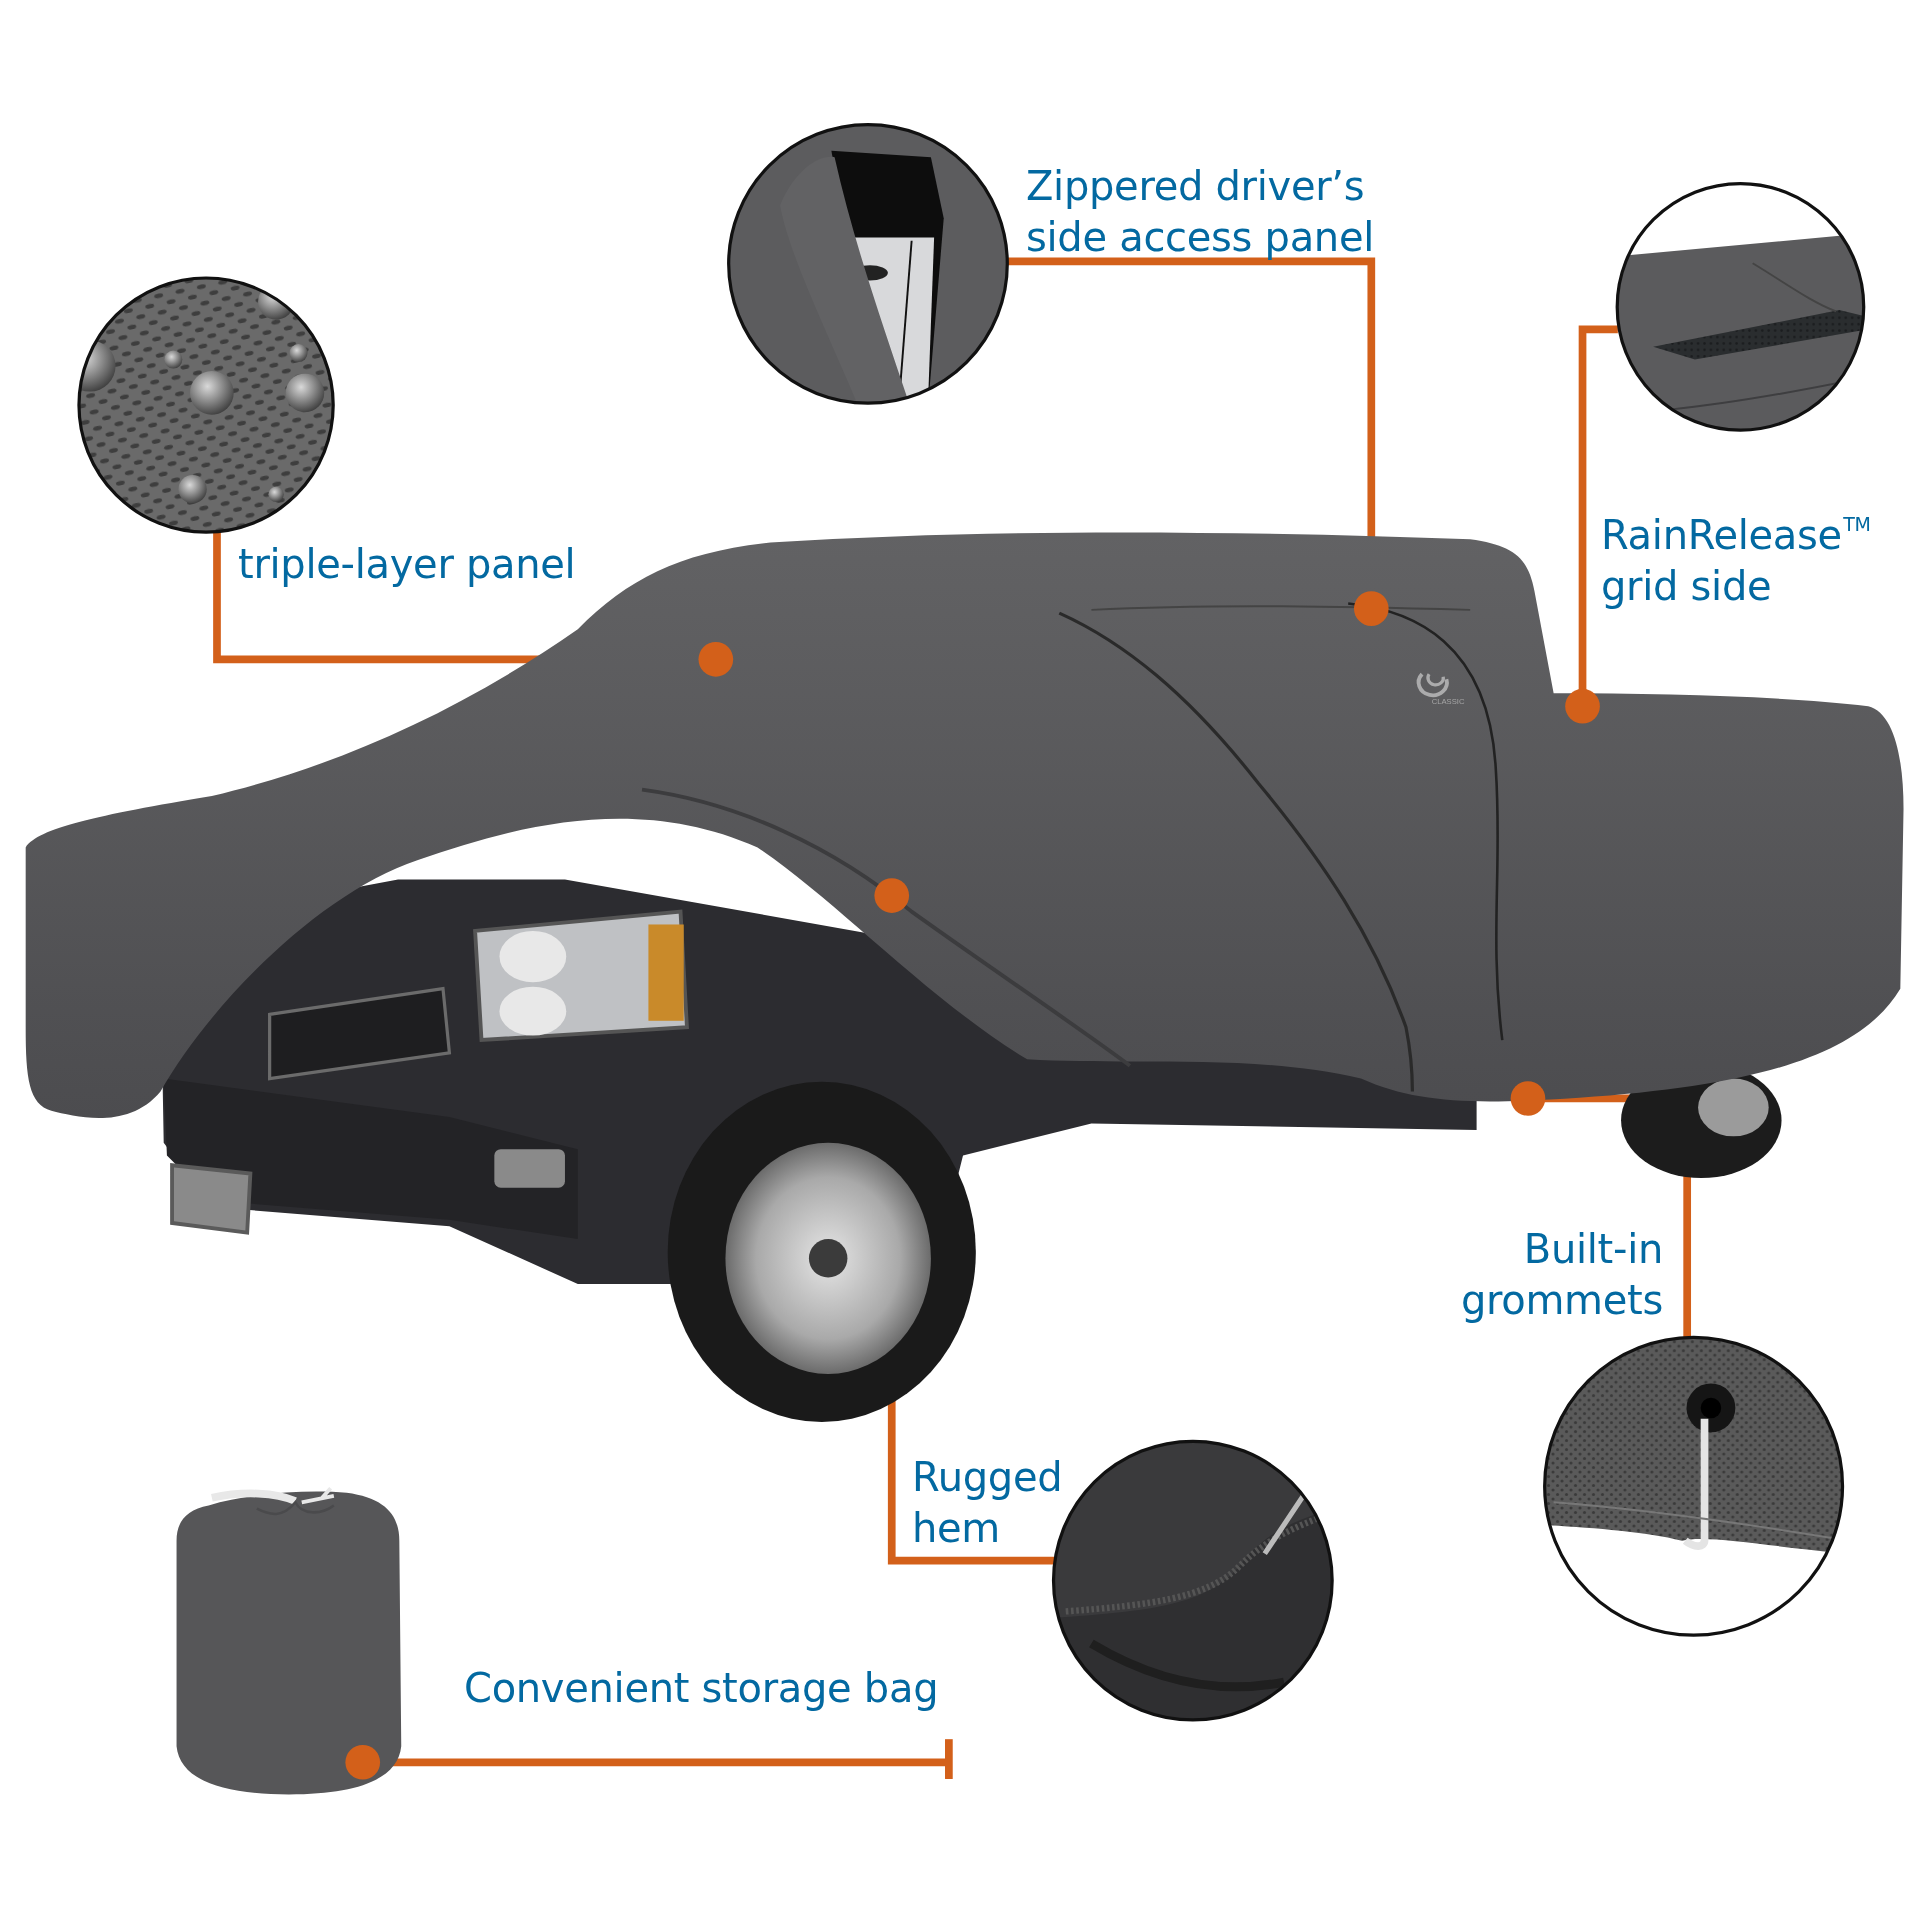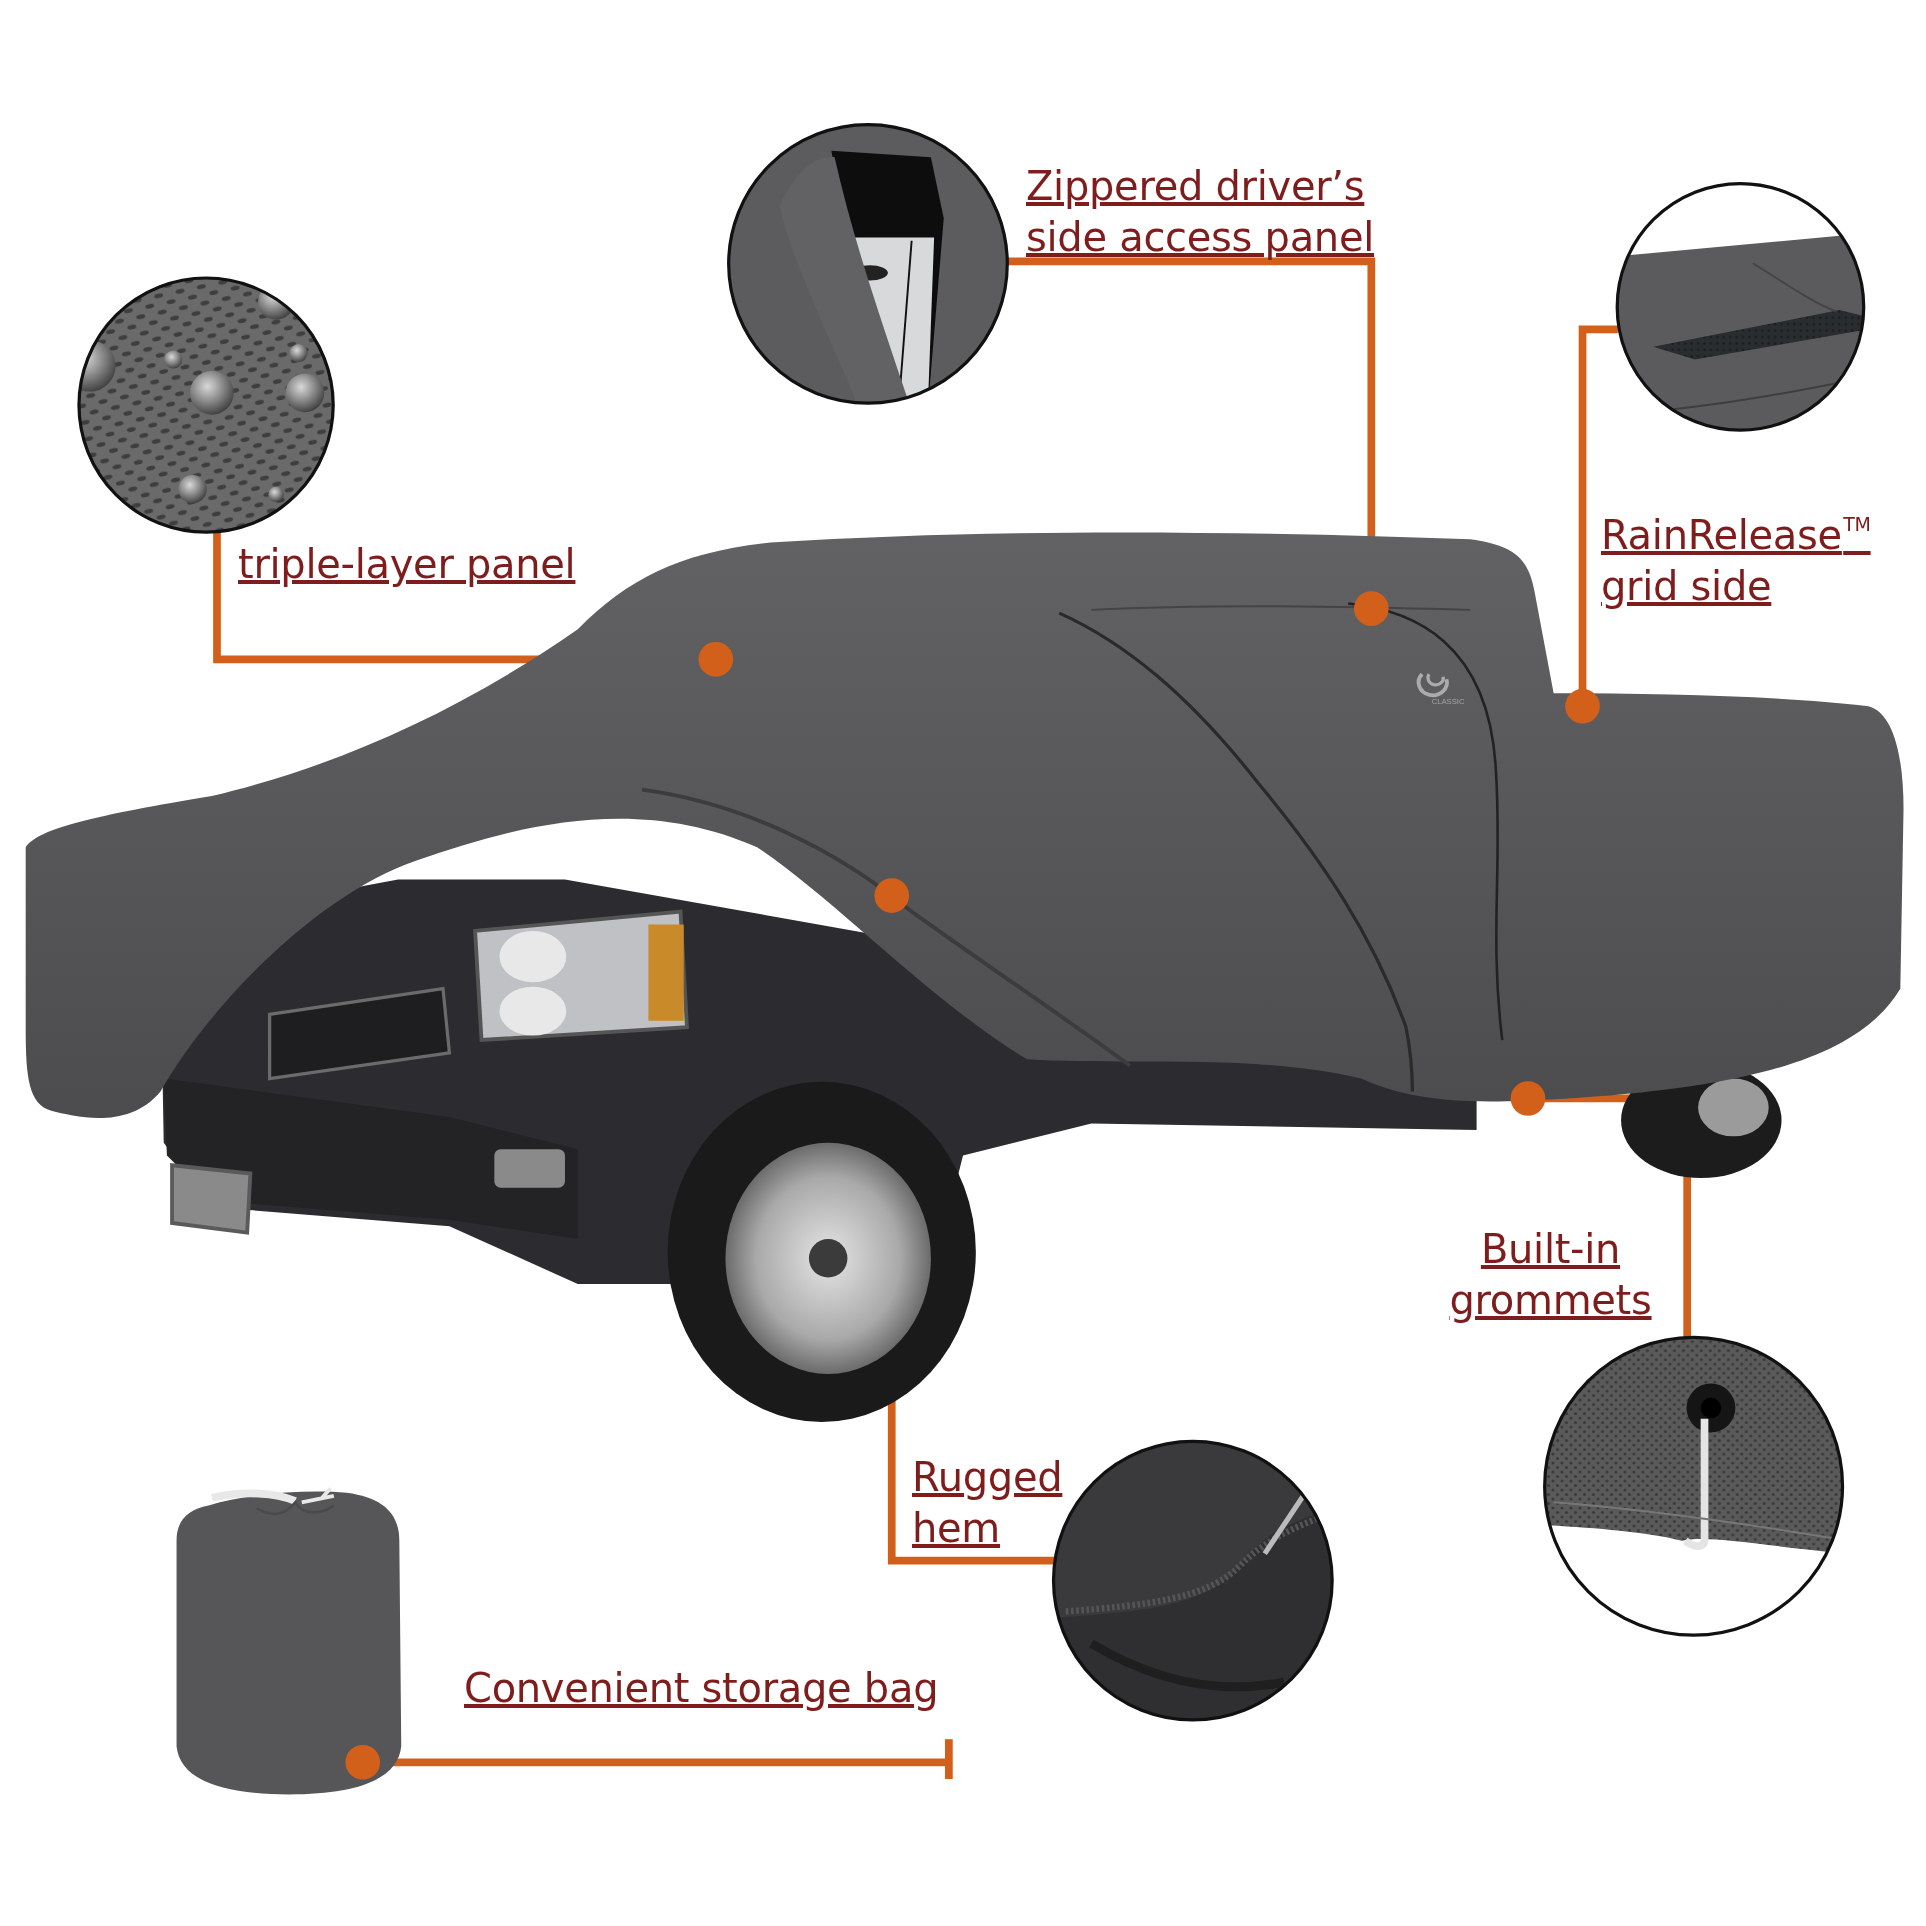--- a/index.html
+++ b/index.html
@@ -1,23 +1,23 @@
 <!DOCTYPE html>
 <html style="font-size:10.3px"><head>
 <meta charset="utf-8">
 <style>
   html, body { margin: 0; padding: 0; background: #ffffff; }
   body { width: 1926px; height: 1926px; position: relative; overflow: hidden;
          font-family: "DejaVu Sans", "Liberation Sans", sans-serif; color: #111; }
   .stage { position: absolute; left: 0; top: 0; width: 1926px; height: 1926px; }
   svg.scene { position: absolute; left: 0; top: 0; width: 1926px; height: 1926px; }
-  .label { position: absolute; font-size: 40px; line-height: 51px; color: #7f1d1d;
-           letter-spacing: -0.3px; white-space: nowrap; text-decoration: underline; }
+  .label { position: absolute; font-size: 40px; line-height: 51px; color: #0369a1;
+           letter-spacing: -0.3px; white-space: nowrap; }
   .label .line { display: block; }
-  .label.right { text-align: center; }
+  .label.right { text-align: right; }
   .tm { font-size: 19px; vertical-align: 18px; margin-left: 1.3px; }
 </style>
 </head>
 <body>
 
 <div class="stage">
 
   <svg class="scene" viewBox="0 0 3000 3000" xmlns="http://www.w3.org/2000/svg">
     <defs>
       <clipPath id="clipFabric">

